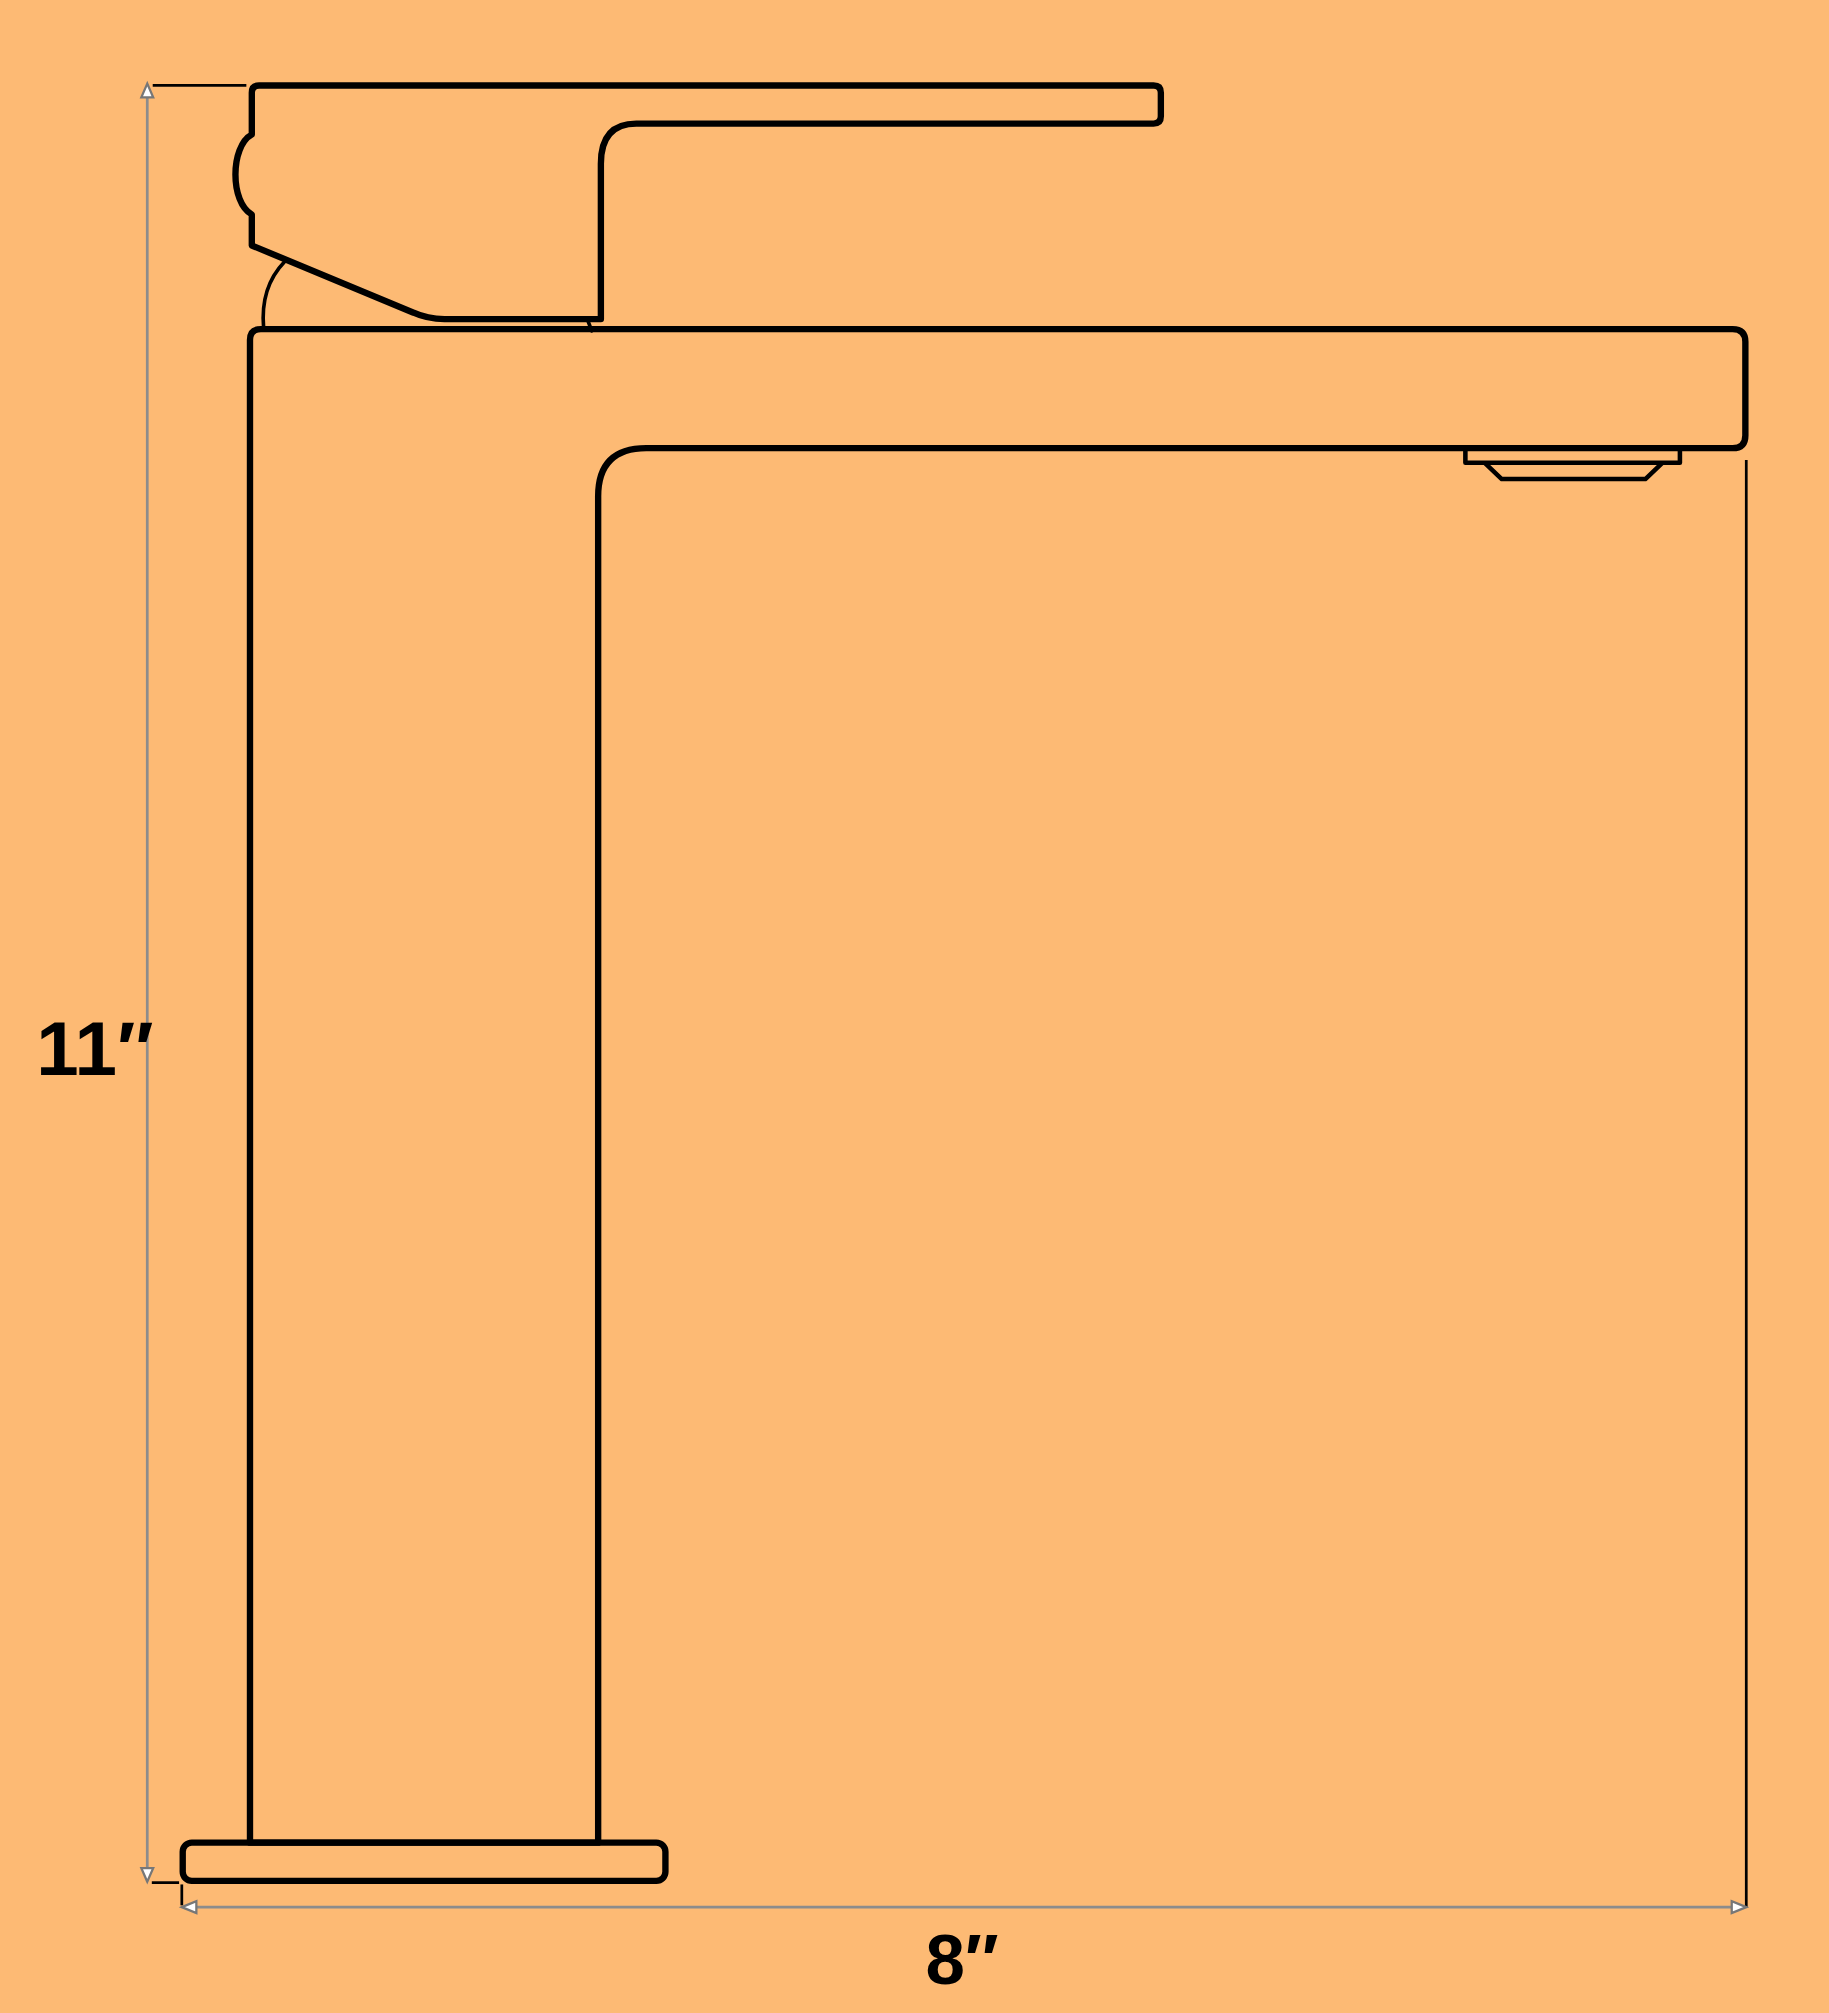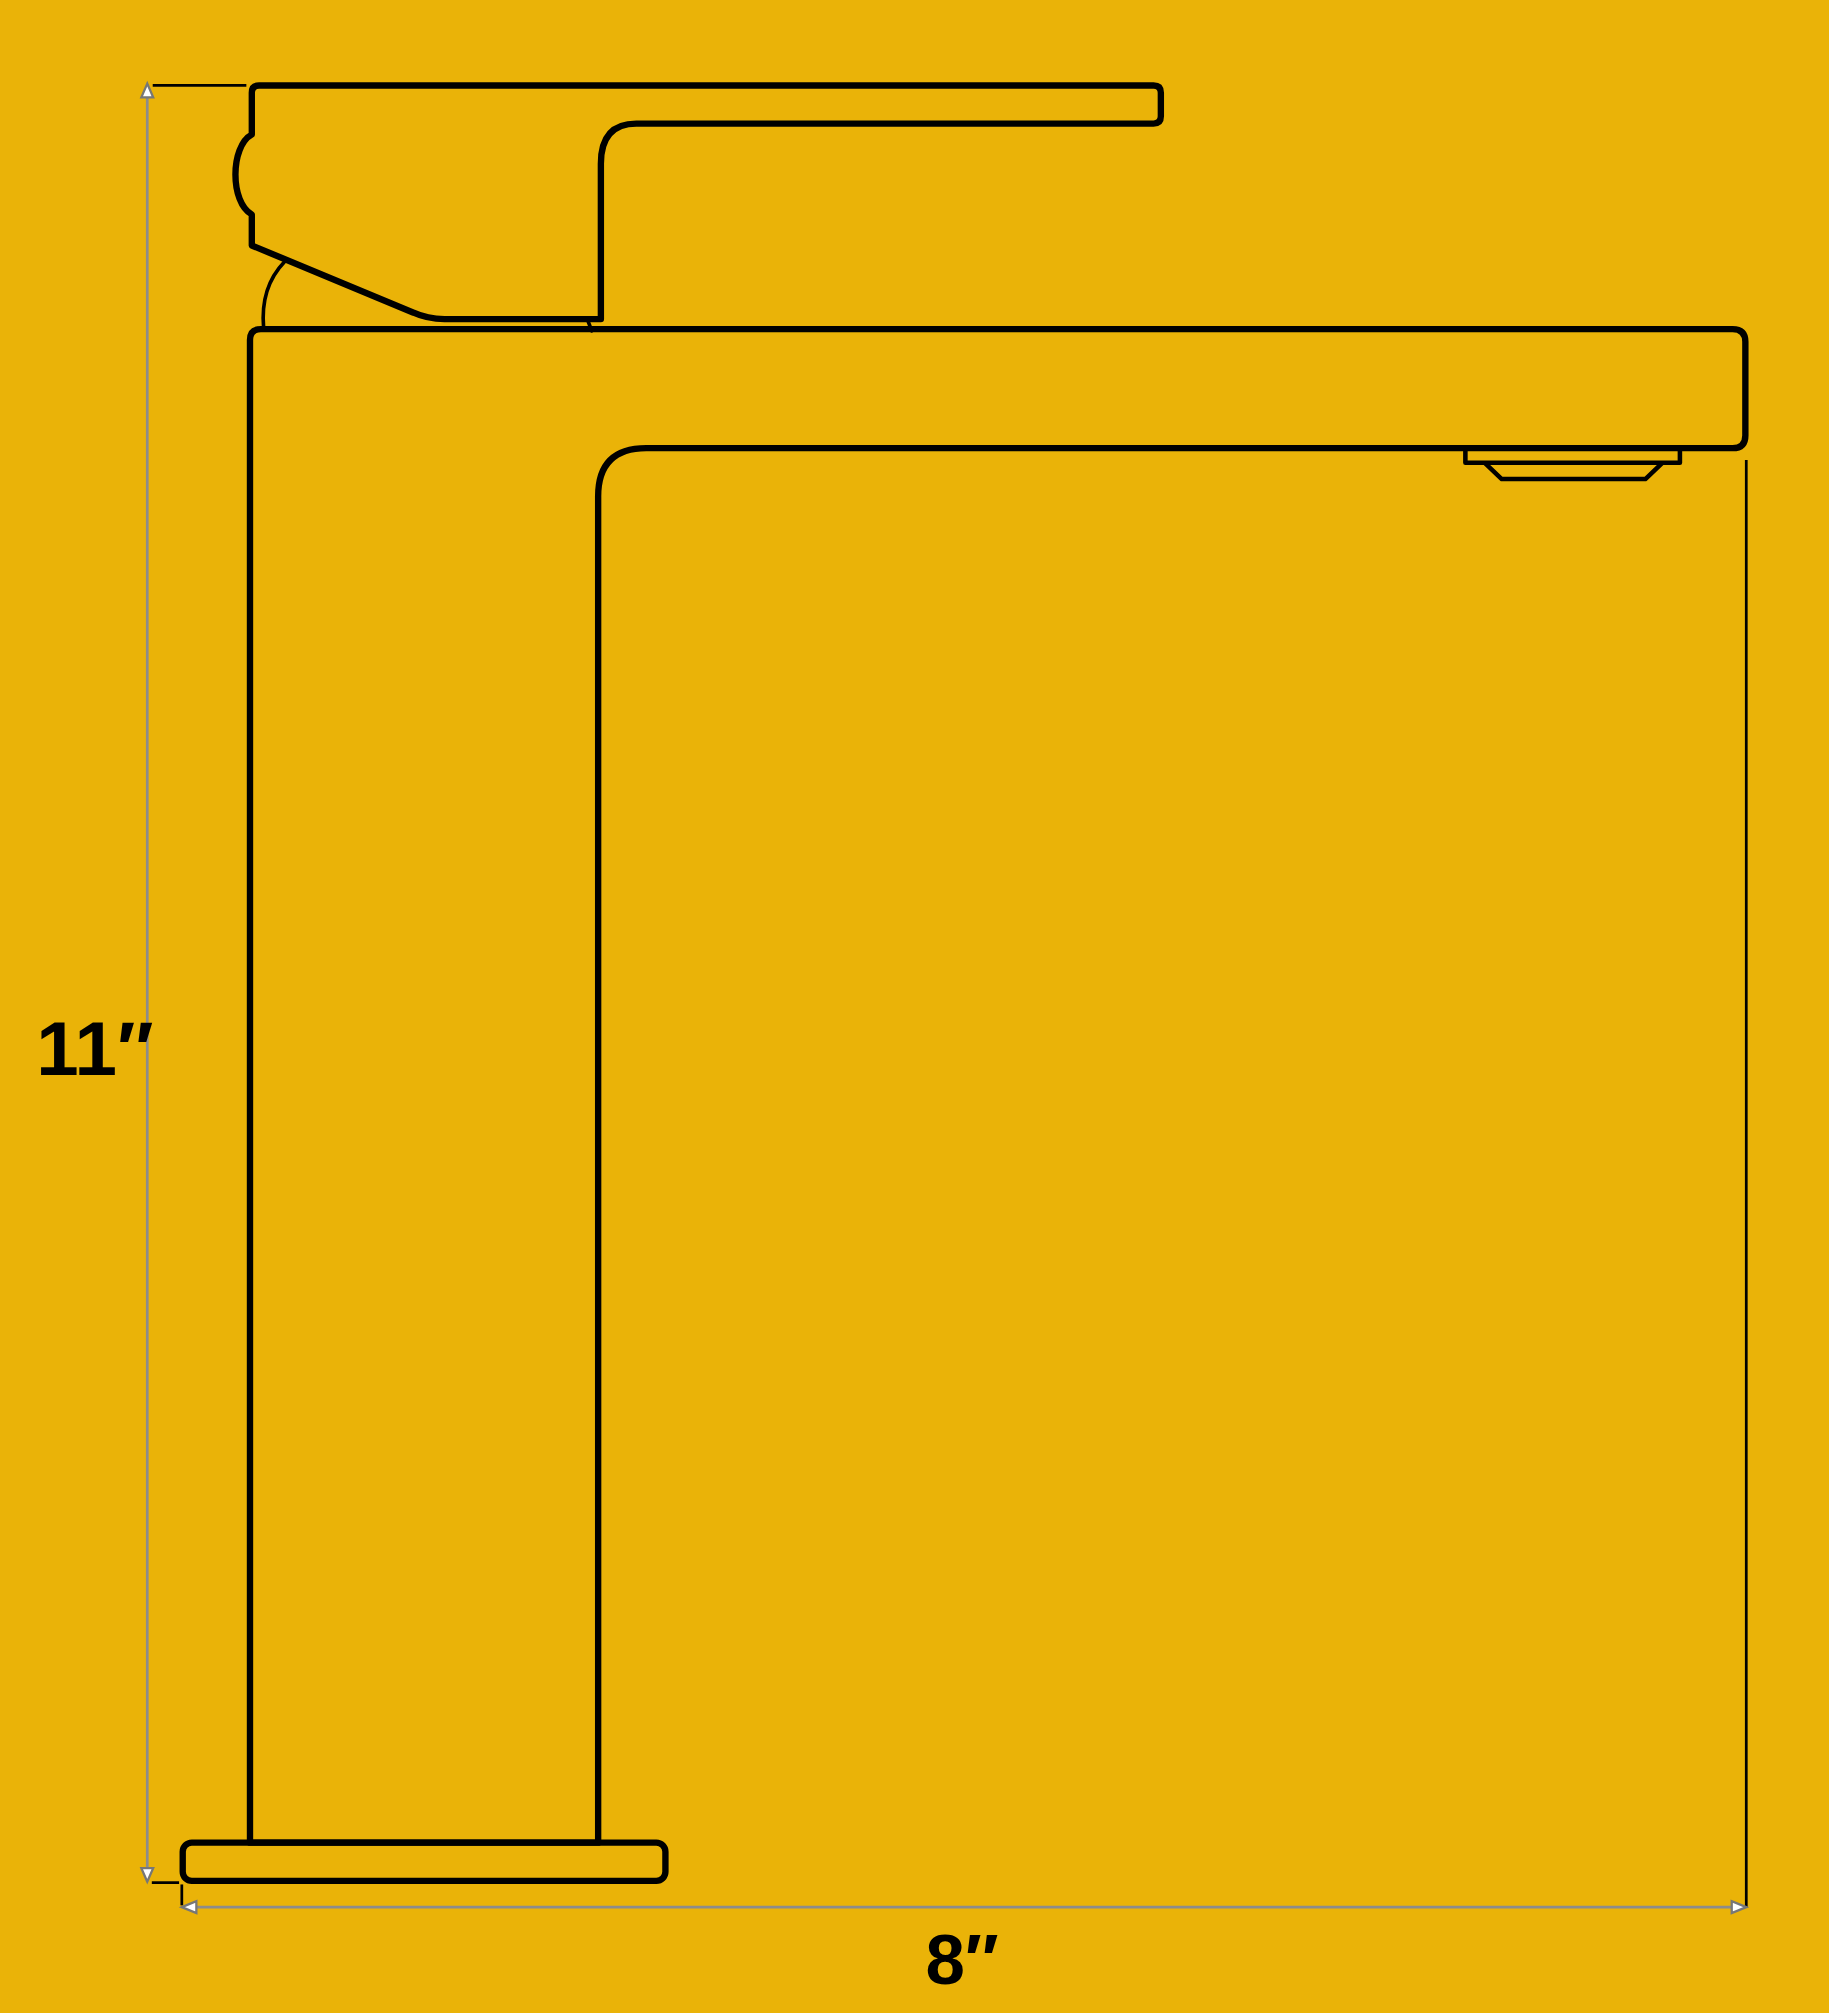--- a/index.html
+++ b/index.html
@@ -4,21 +4,21 @@
 <style>
   html, body {
     margin: 0;
     padding: 0;
     background: #ffffff;
   }
   .stage {
     width: 100%;
     max-width: 1829px;
     margin: 0 auto;
-    background: #eab308;
+    background: #fdba74;
   }
   .stage svg {
     display: block;
     width: 100%;
     height: auto;
   }
   .outline {
     fill: none;
     stroke: #000000;
     stroke-width: 7;

